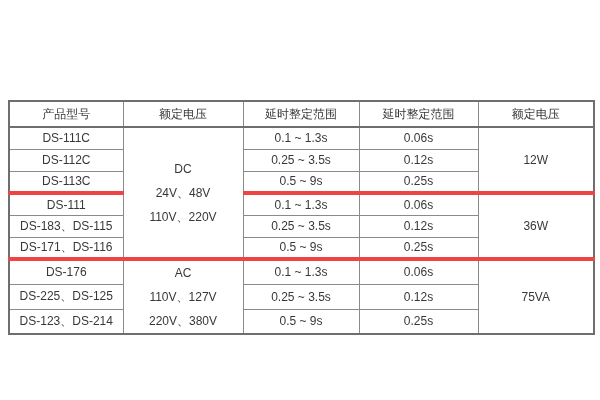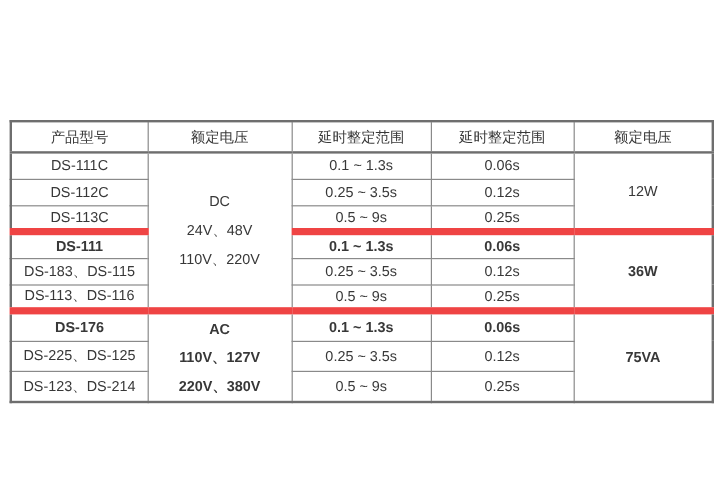--- a/index.html
+++ b/index.html
@@ -45,22 +45,21 @@
   table.spec thead tr {
     height: 26px;
   }
   table.spec tbody tr {
     height: 22px;
   }
   table.spec thead th {
     border-bottom: 2px solid #6e6e6e;
   }
   table.spec tr.group-start td {
-    border-top: 6px solid #ef4444;
-    font-weight: bold;
+    border-top: 4px solid #ef4444;
   }
   td.voltage-cell .vline {
     line-height: 24px;
   }
 </style>
 </head>
 <body>
 
 <div class="stage">
   <table class="spec">
@@ -109,21 +108,21 @@
         <td>0.1 ~ 1.3s</td>
         <td>0.06s</td>
         <td rowspan="3">36W</td>
       </tr>
       <tr>
         <td>DS-183、DS-115</td>
         <td>0.25 ~ 3.5s</td>
         <td>0.12s</td>
       </tr>
       <tr>
-        <td>DS-113、DS-116</td>
+        <td>DS-171、DS-116</td>
         <td>0.5 ~ 9s</td>
         <td>0.25s</td>
       </tr>
 
       <tr class="group-start">
         <td>DS-176</td>
         <td class="voltage-cell" rowspan="3">
           <div class="vline">AC</div>
           <div class="vline">110V、127V</div>
           <div class="vline">220V、380V</div>

